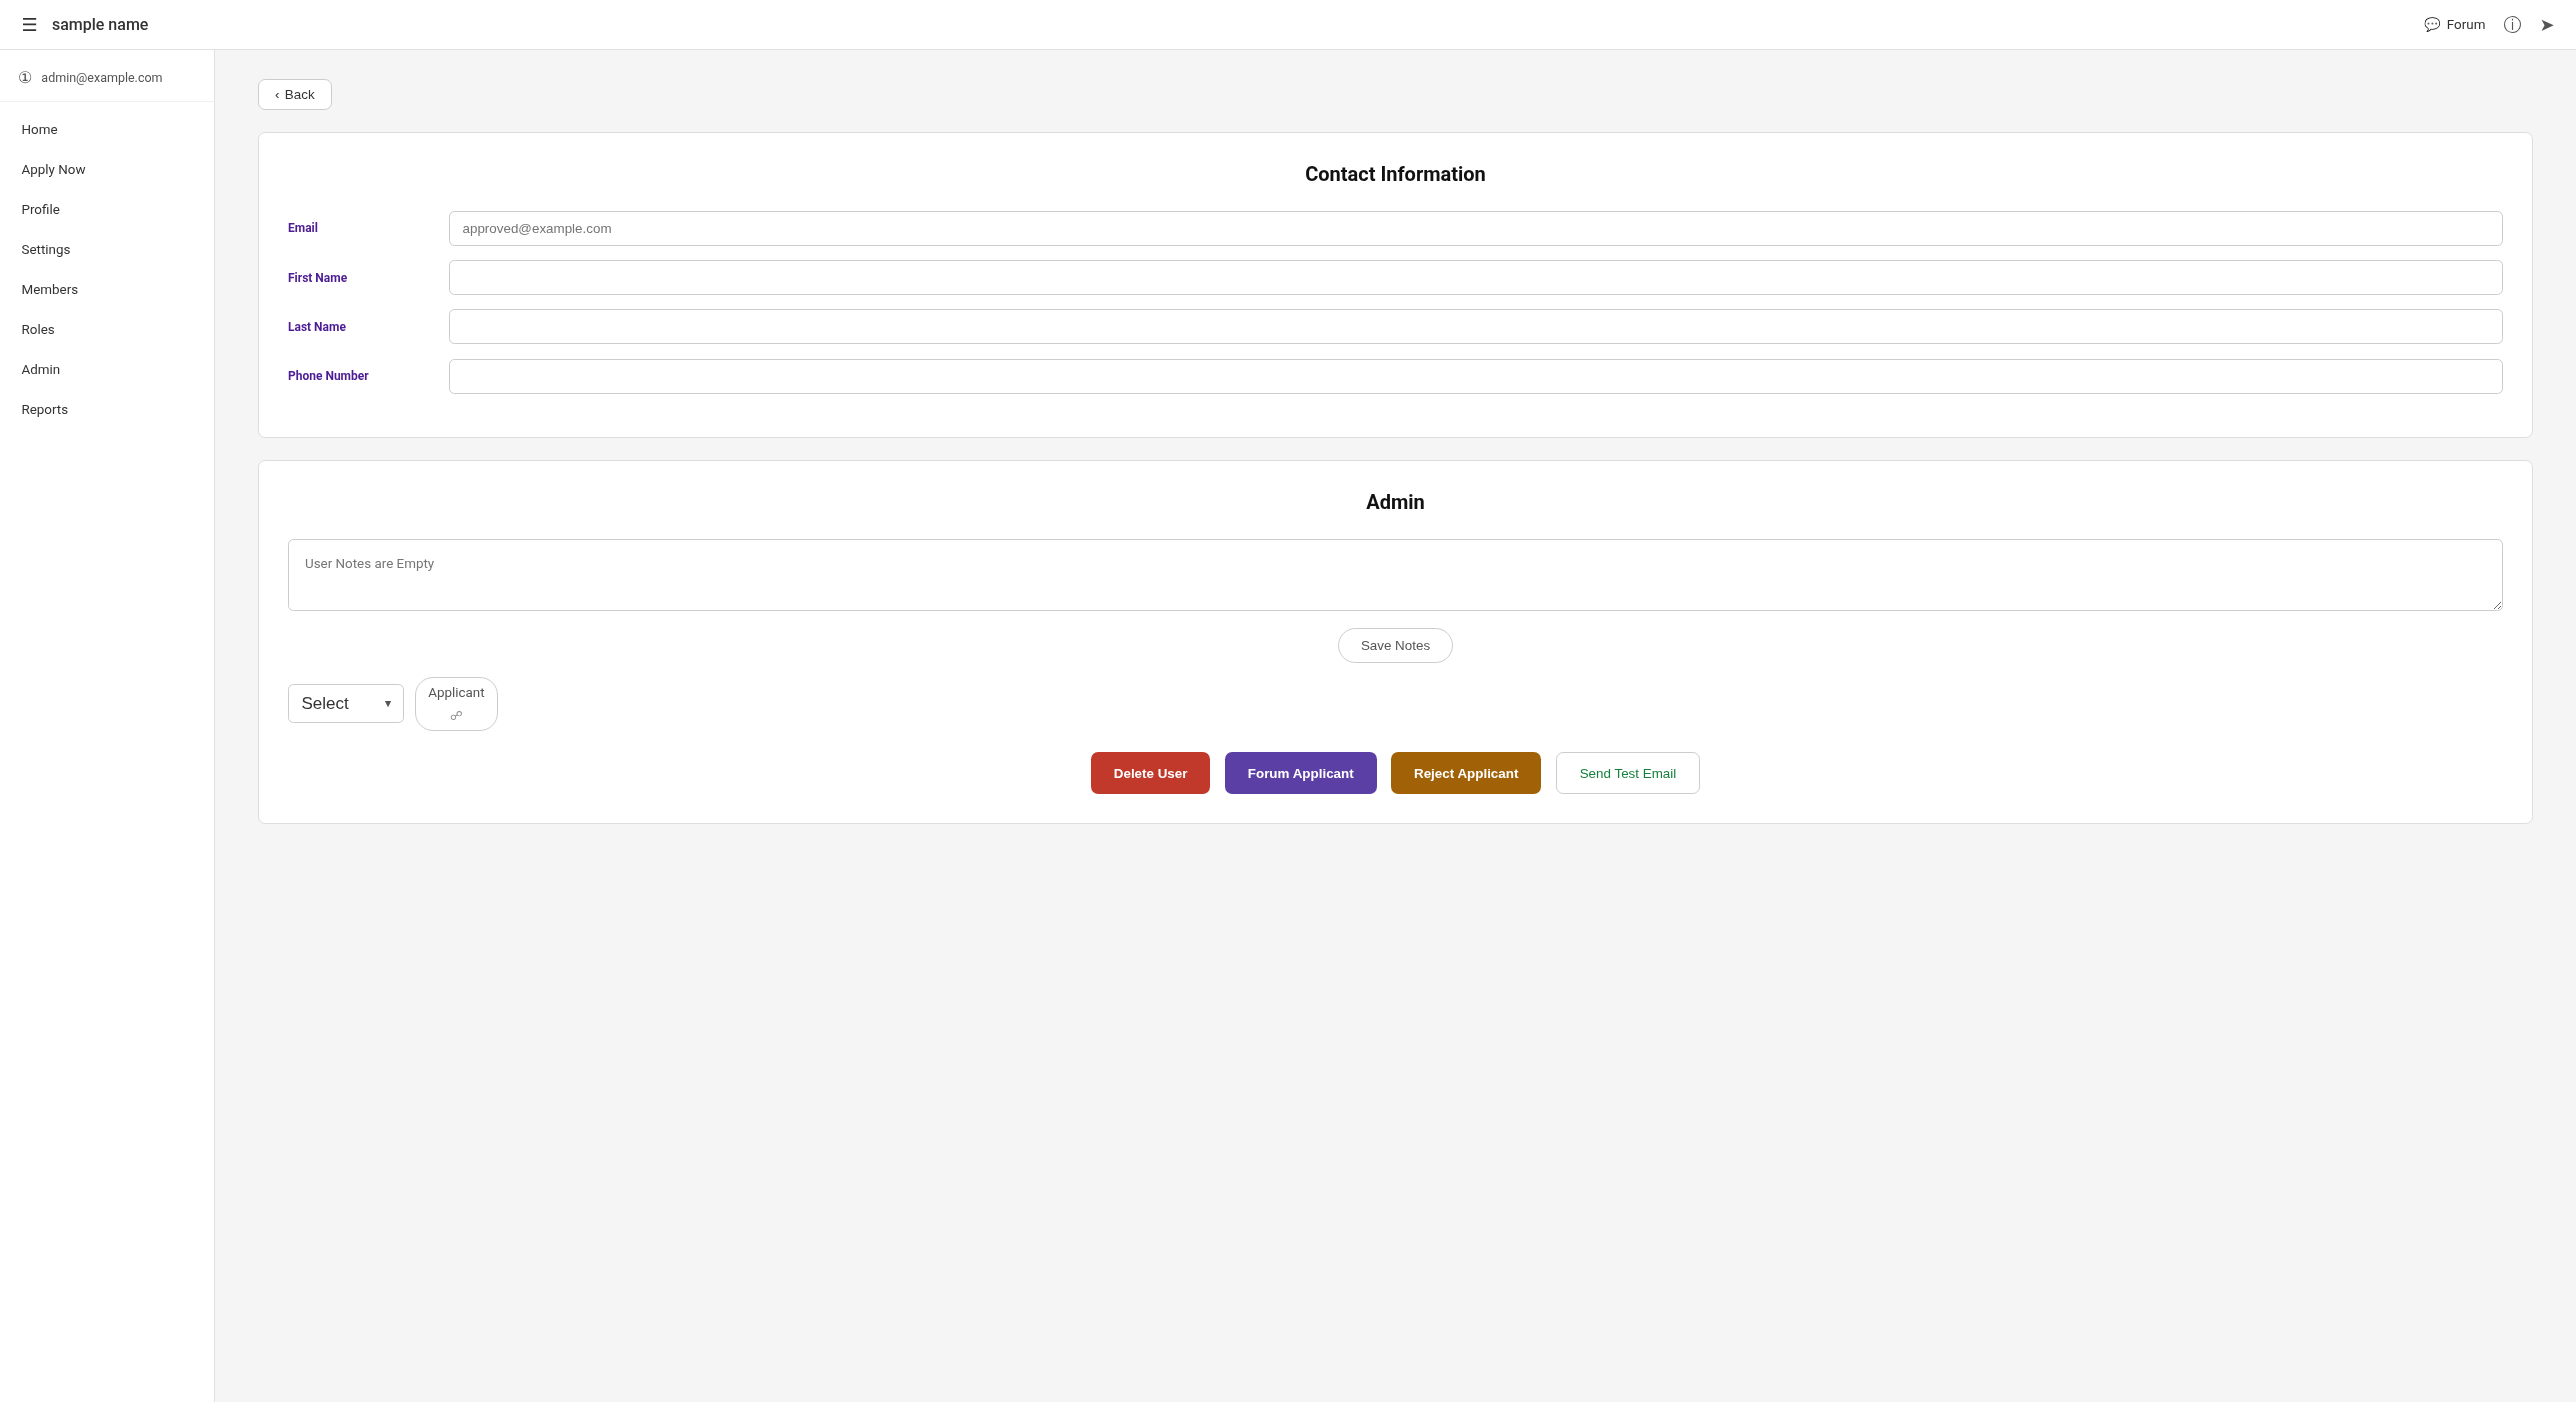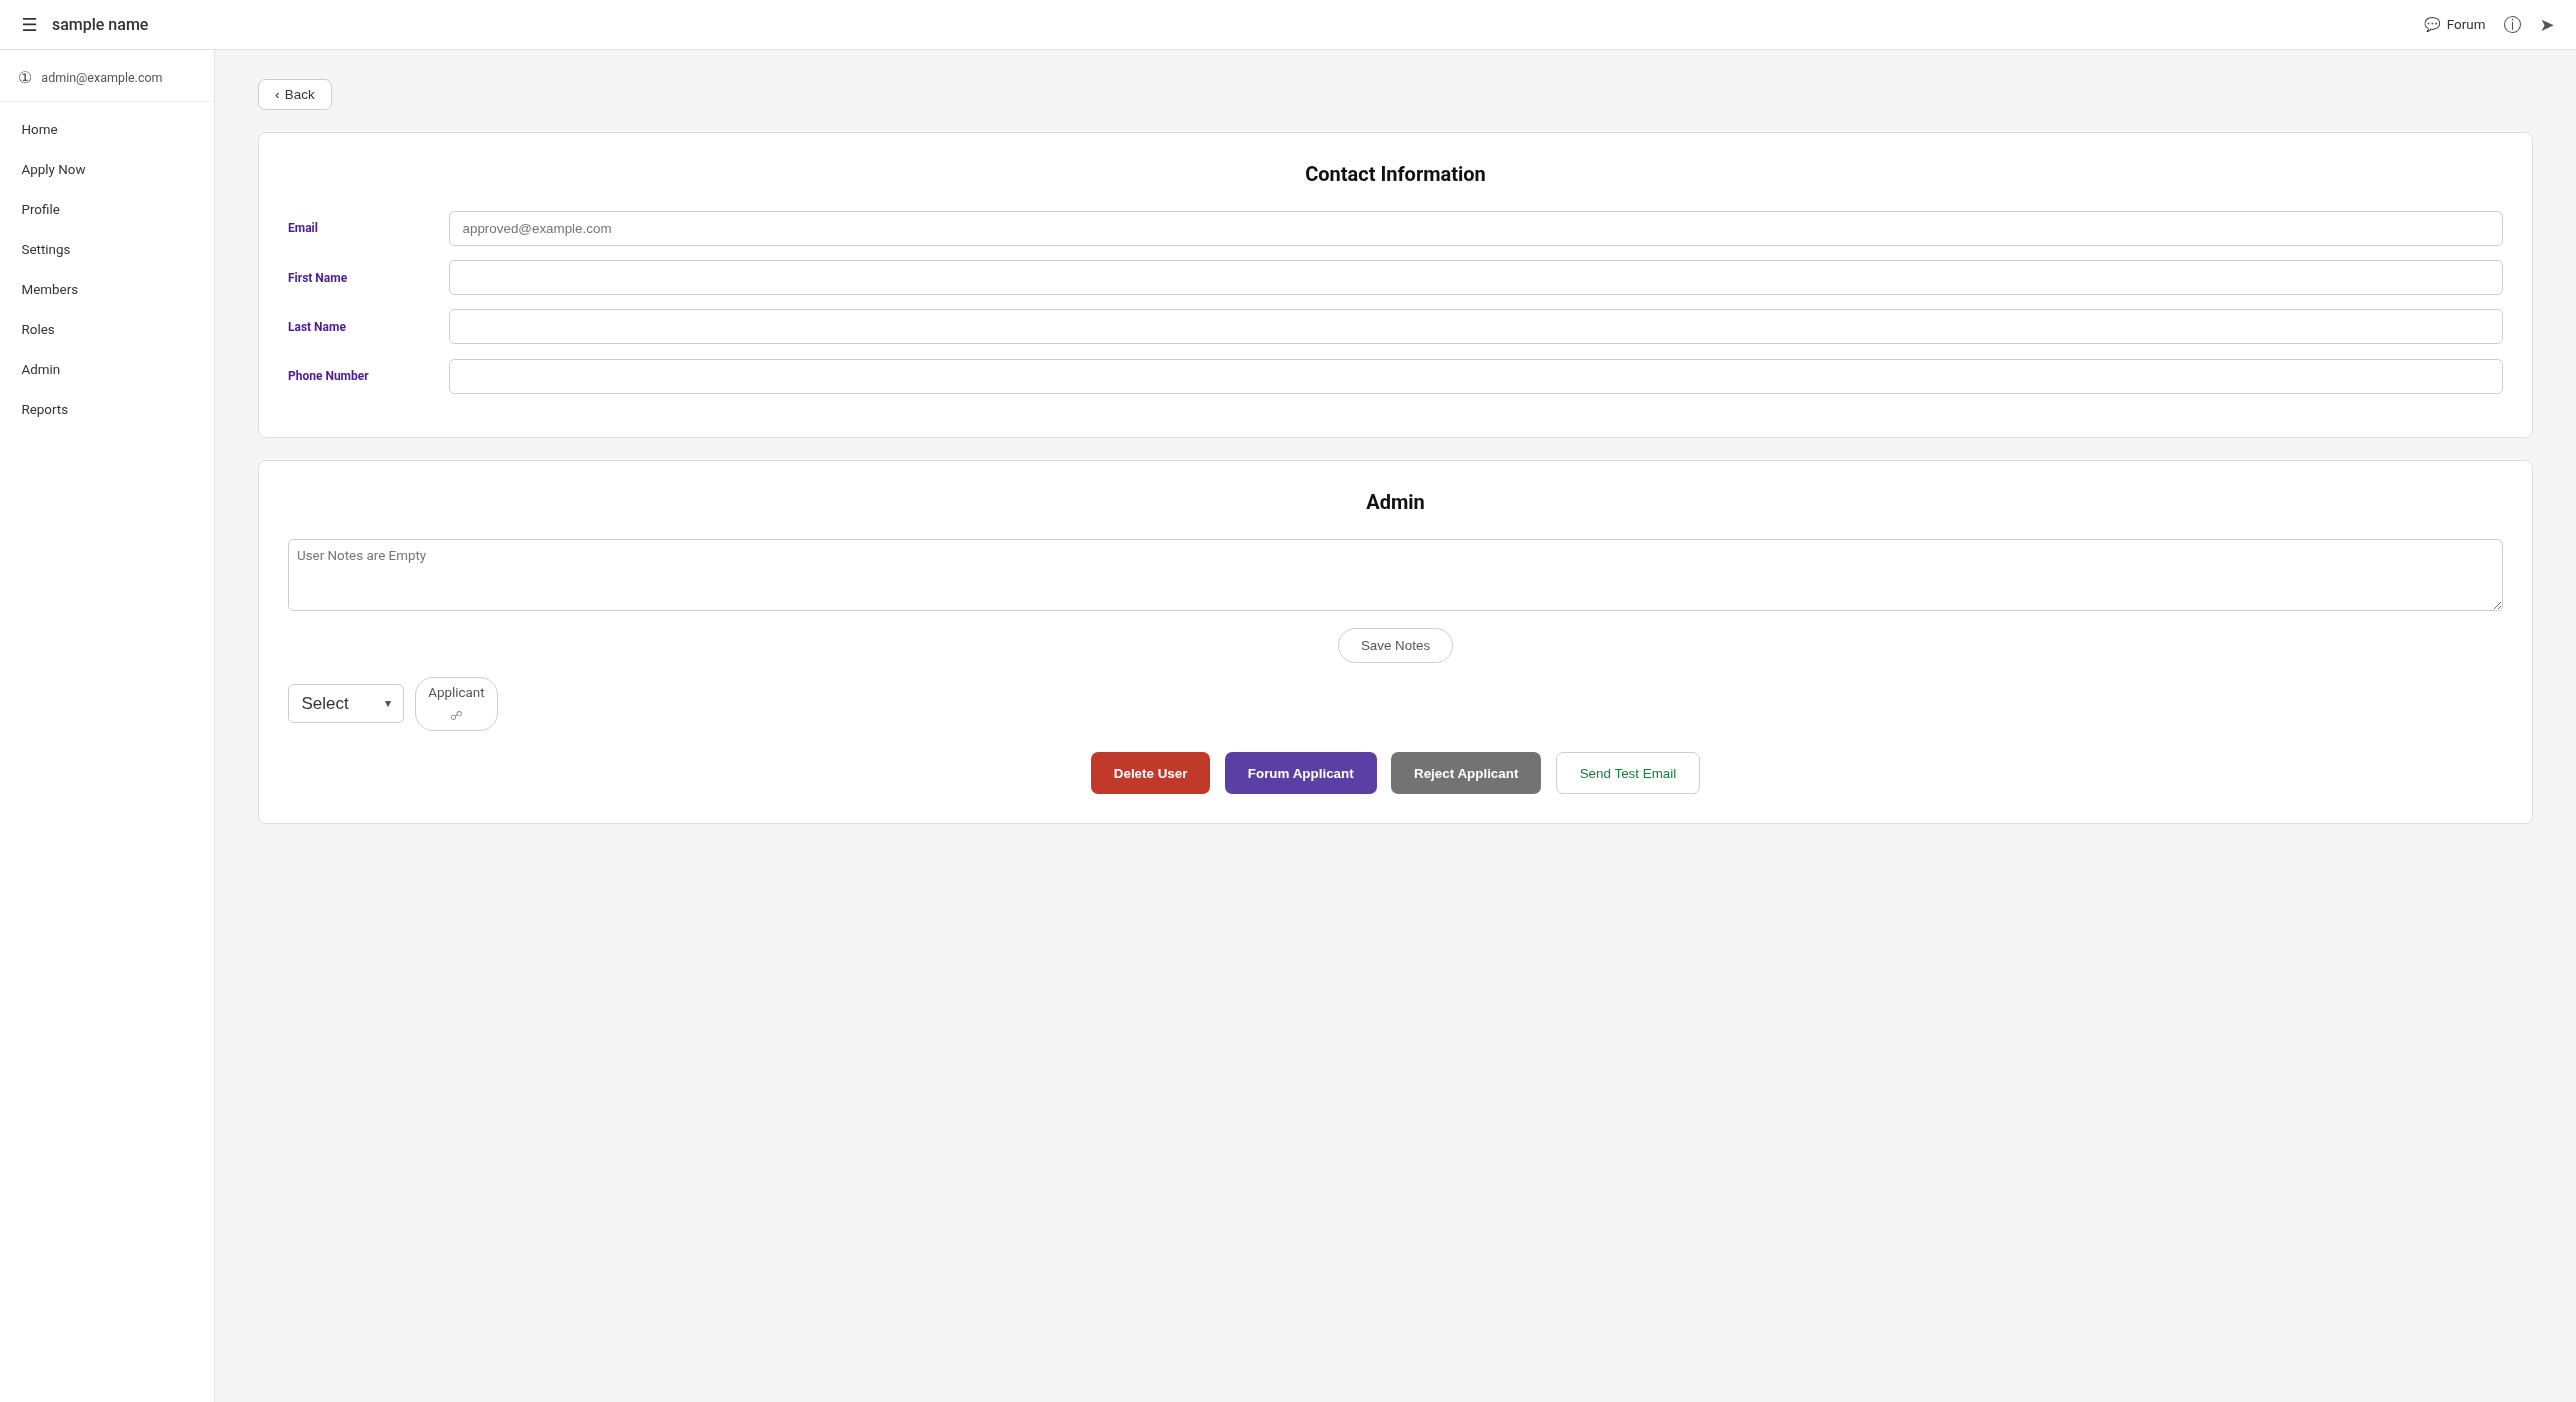--- a/index.html
+++ b/index.html
@@ -174,21 +174,21 @@
       color: #999;
       outline: none;
       background: #fff;
     }
 
     
     .notes-textarea {
       width: 100%;
       border: 0.9px solid #ccc;
       border-radius: 5.4px;
-      padding: 8px;
+      padding: 16px;
       font-size: 13.4px;
       color: #777;
       resize: vertical;
       min-height: 72px;
       background: #fff;
       font-family: inherit;
     }
 
     .save-notes-row {
       display: flex;
@@ -284,21 +284,21 @@
       color: #fff;
       border: none;
       border-radius: 7.2px;
       padding: 12.5px 23px;
       font-size: 13.4px;
       font-weight: 600;
       cursor: pointer;
     }
 
     .btn-reject {
-      background: #737373;
+      background: #a16207;
       color: #fff;
       border: none;
       border-radius: 7.2px;
       padding: 12.5px 23px;
       font-size: 13.4px;
       font-weight: 600;
       cursor: pointer;
     }
 
     .btn-send-email {

